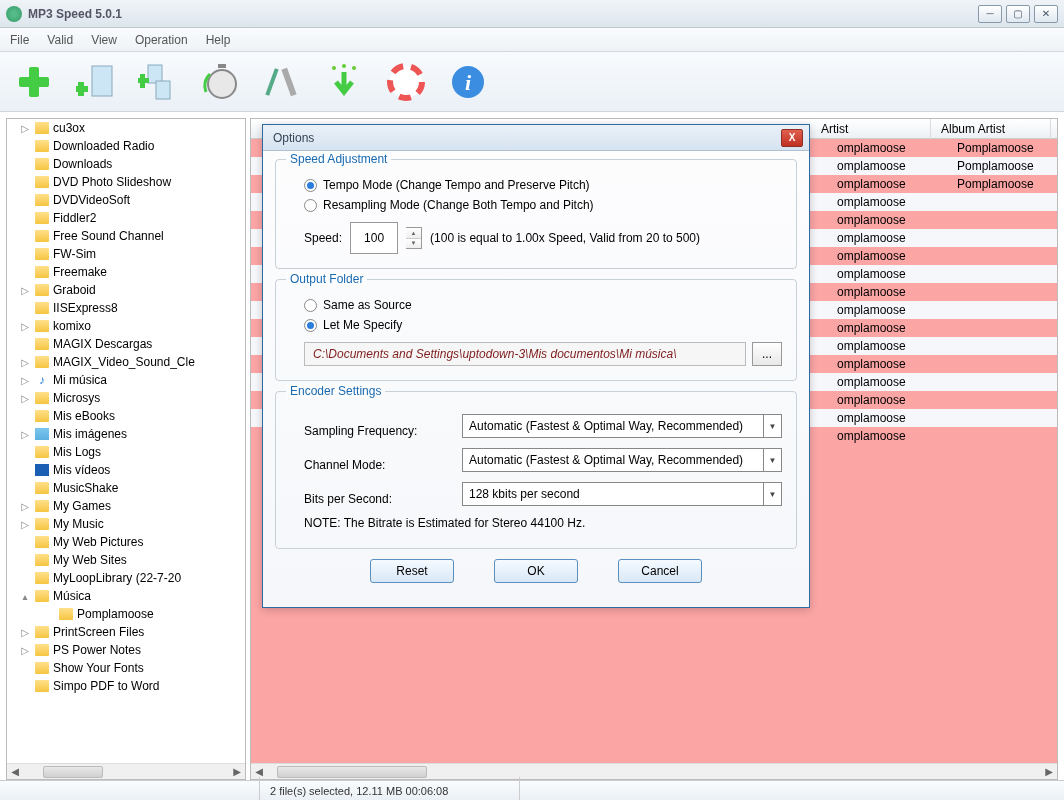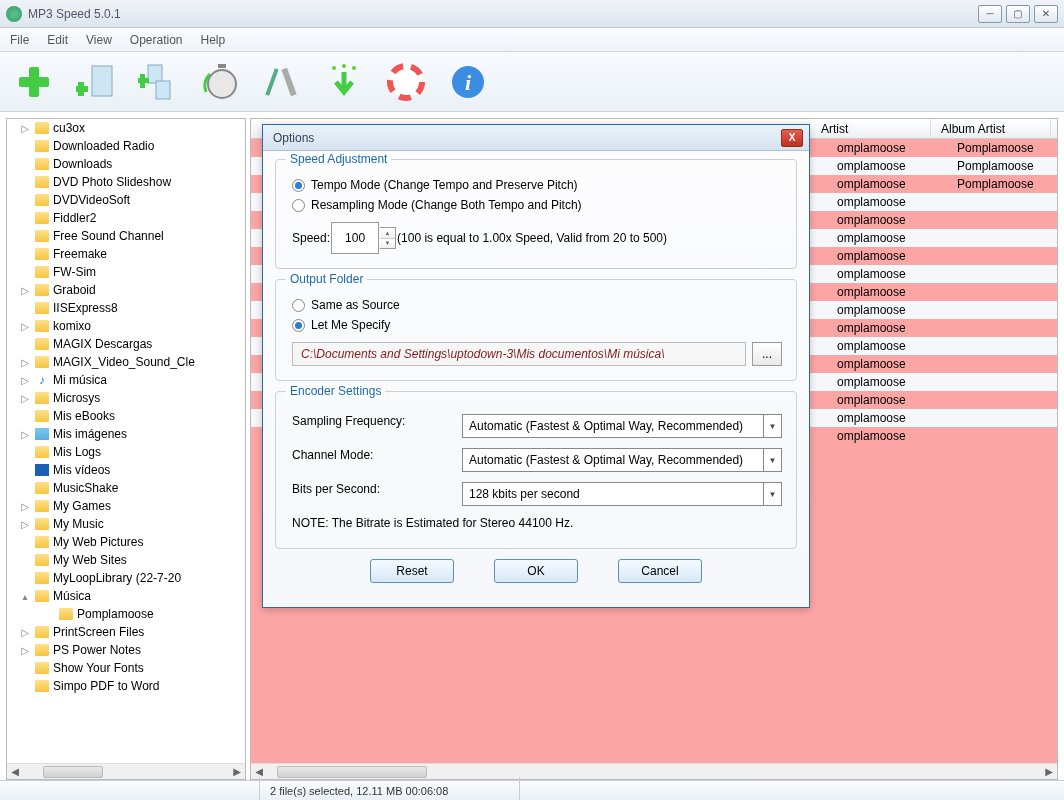--- a/index.html
+++ b/index.html
@@ -1,21 +1,21 @@
 <!DOCTYPE html>
 <html><head>
 <meta charset="utf-8">
 <style>
 * { box-sizing: border-box; margin: 0; padding: 0; }
 body { font-family: "Segoe UI", Tahoma, sans-serif; font-size: 12px; background: #fff; color: #000; width: 1064px; height: 800px; overflow: hidden; position: relative; }
 
 
 .titlebar { height: 28px; background: linear-gradient(#f0f4f8, #dde5ed); display: flex; align-items: center; padding: 0 6px; border-bottom: 1px solid #c0c8d0; }
 .titlebar .app-icon { width: 16px; height: 16px; background: radial-gradient(circle, #5b8 20%, #396 100%); border-radius: 50%; margin-right: 6px; }
-.titlebar .title { color: #556; flex: 1; }
+.titlebar .title { color: #556; flex: 1; font-weight: bold; }
 .titlebar .winbtns { display: flex; gap: 4px; }
 .titlebar .winbtn { width: 24px; height: 18px; border: 1px solid #8899aa; background: linear-gradient(#fff,#e0e8f0); border-radius: 2px; display: flex; align-items: center; justify-content: center; font-size: 10px; color: #456; cursor: pointer; }
 
 
 .menubar { height: 24px; background: linear-gradient(#fafcfe,#eef2f6); display: flex; align-items: center; padding: 0 10px; gap: 18px; color: #555; border-bottom: 1px solid #d0d8e0; }
 .menubar span { cursor: pointer; }
 
 
 .toolbar { height: 60px; background: linear-gradient(#f8fbfe,#eaf0f6); display: flex; align-items: center; padding: 0 10px; gap: 14px; border-bottom: 1px solid #cdd5dd; }
 .tbtn { width: 48px; height: 48px; display:flex; align-items:center; justify-content:center; cursor:pointer; }
@@ -47,34 +47,34 @@
 .statusbar { position:absolute;bottom:0;left:0;right:0;height:20px;background:linear-gradient(#fafcfe,#eaf0f6);border-top:1px solid #ccc;display:flex;align-items:center;font-size:11px;color:#333;}
 .statusbar .seg { padding:0 10px; border-right:1px solid #ccc; height:28px; display:flex;align-items:center;}
 .statusbar .seg:first-child { width:260px; }
 
 
 .dialog { position:absolute; left:262px; top:124px; width:548px; background: linear-gradient(#fdfdfe,#f5f7fa); border:1px solid #2c6aa0; box-shadow: 0 2px 8px rgba(0,0,0,0.2); }
 .dlg-title { height:26px; background:linear-gradient(#eaf1f8,#d6e3f0); display:flex;align-items:center;padding:0 6px;border-bottom:1px solid #b0c0d0;}
 .dlg-title .t { flex:1; color:#345; margin-left:4px; font-size:12px;}
 .dlg-close { width:22px;height:18px;background:linear-gradient(#e06050,#c03020);border:1px solid #903020;border-radius:2px;display:flex;align-items:center;justify-content:center;color:#fff;font-size:10px;font-weight:bold;cursor:pointer;}
 .dlg-body { padding: 8px 12px 12px 12px; }
-.fieldset { border:1px solid #c8d0d8; border-radius:4px; margin-bottom:10px; padding:12px 14px 14px 16px; position:relative; }
+.fieldset { border:1px solid #c8d0d8; border-radius:4px; margin-bottom:10px; padding:12px 14px 14px 28px; position:relative; }
 .fieldset .legend { position:absolute; top:-8px; left:10px; background:linear-gradient(#fdfdfe,#fbfcfe); padding:0 4px; color:#1a6ab0; font-size:12px;}
 .radio-row { display:flex; align-items:center; margin:6px 0; gap:6px; }
 .radio { width:13px;height:13px;border:1px solid #888;border-radius:50%;display:inline-flex;align-items:center;justify-content:center;background:#fff;}
 .radio.sel::after { content:'';width:7px;height:7px;background:#2a7ddb;border-radius:50%; }
-.speed-row { display:flex;align-items:center;gap:1px;margin-top:10px;}
+.speed-row { display:flex;align-items:center;gap:8px;margin-top:10px;}
 .speed-input { width:48px;height:32px;border:1px solid #999;text-align:center;background:#fff; display:inline-flex;align-items:center;justify-content:center;}
 .spinner { width:16px;height:22px;border:1px solid #999;border-left:none;display:flex;flex-direction:column;}
 .spinner .sb { flex:1;display:flex;align-items:center;justify-content:center;font-size:6px;color:#666;background:linear-gradient(#fff,#eee);border-bottom:1px solid #ccc;cursor:pointer;}
 .spinner .sb:last-child{border-bottom:none;}
 .path-row { display:flex;gap:6px;margin-top:10px;}
 .path-input { flex:1;height:24px;border:1px solid #bbb;background:#f6f6f6;padding:0 8px;display:flex;align-items:center;color:#7f1d1d;font-style:italic;}
 .browse-btn { width:30px;height:24px;border:1px solid #999;background:linear-gradient(#fff,#e8e8e8);display:flex;align-items:center;justify-content:center;cursor:pointer;}
-.enc-row { display:flex;align-items:flex-start;margin:10px 0;gap:20px;}
+.enc-row { display:flex;align-items:flex-end;margin:10px 0;gap:8px;}
 .enc-row .lbl { width:150px;}
 .select { flex:1;height:24px;border:1px solid #888;background:#fff;display:flex;align-items:center;padding:0 6px;position:relative;}
 .select .arrow { position:absolute;right:0;top:0;width:18px;height:22px;border-left:1px solid #888;display:flex;align-items:center;justify-content:center;font-size:8px;color:#444;}
 .note { margin:8px 0 4px 0;}
 .dlg-btns { display:flex;justify-content:center;gap:40px;margin:8px 0 12px 0;}
 .dlg-btn { width:84px;height:24px;border:1px solid #5a8fc0;background:linear-gradient(#f5faff,#d8e8f6);border-radius:3px;display:flex;align-items:center;justify-content:center;cursor:pointer;}
 </style>
 </head>
 <body>
 
@@ -83,21 +83,21 @@
   <span class="title">MP3 Speed 5.0.1</span>
   <div class="winbtns">
     <div class="winbtn">─</div>
     <div class="winbtn">▢</div>
     <div class="winbtn">✕</div>
   </div>
 </div>
 
 <div class="menubar">
   <span>File</span>
-  <span>Edit</span>
+  <span>Valid</span>
   <span>View</span>
   <span>Operation</span>
   <span>Help</span>
 </div>
 
 <div class="toolbar">
   <div class="tbtn">
       <svg width="40" height="40">
         <rect x="15" y="5" width="10" height="30" fill="#4c4" rx="2"></rect>
         <rect x="5" y="15" width="30" height="10" fill="#4c4" rx="2"></rect>
@@ -186,26 +186,26 @@
           <span>Fiddler2</span>
         </div>
         <div class="tree-item">
           <span class="exp"></span>
           <span class="folder"></span>
           <span>Free Sound Channel</span>
         </div>
         <div class="tree-item">
           <span class="exp"></span>
           <span class="folder"></span>
+          <span>FW-Sim</span>
+        </div>
+        <div class="tree-item">
+          <span class="exp"></span>
+          <span class="folder"></span>
           <span>Freemake</span>
-        </div>
-        <div class="tree-item">
-          <span class="exp"></span>
-          <span class="folder"></span>
-          <span>FW-Sim</span>
         </div>
         <div class="tree-item">
           <span class="exp">▷</span>
           <span class="folder"></span>
           <span>Graboid</span>
         </div>
         <div class="tree-item">
           <span class="exp"></span>
           <span class="folder"></span>
           <span>IISExpress8</span>

